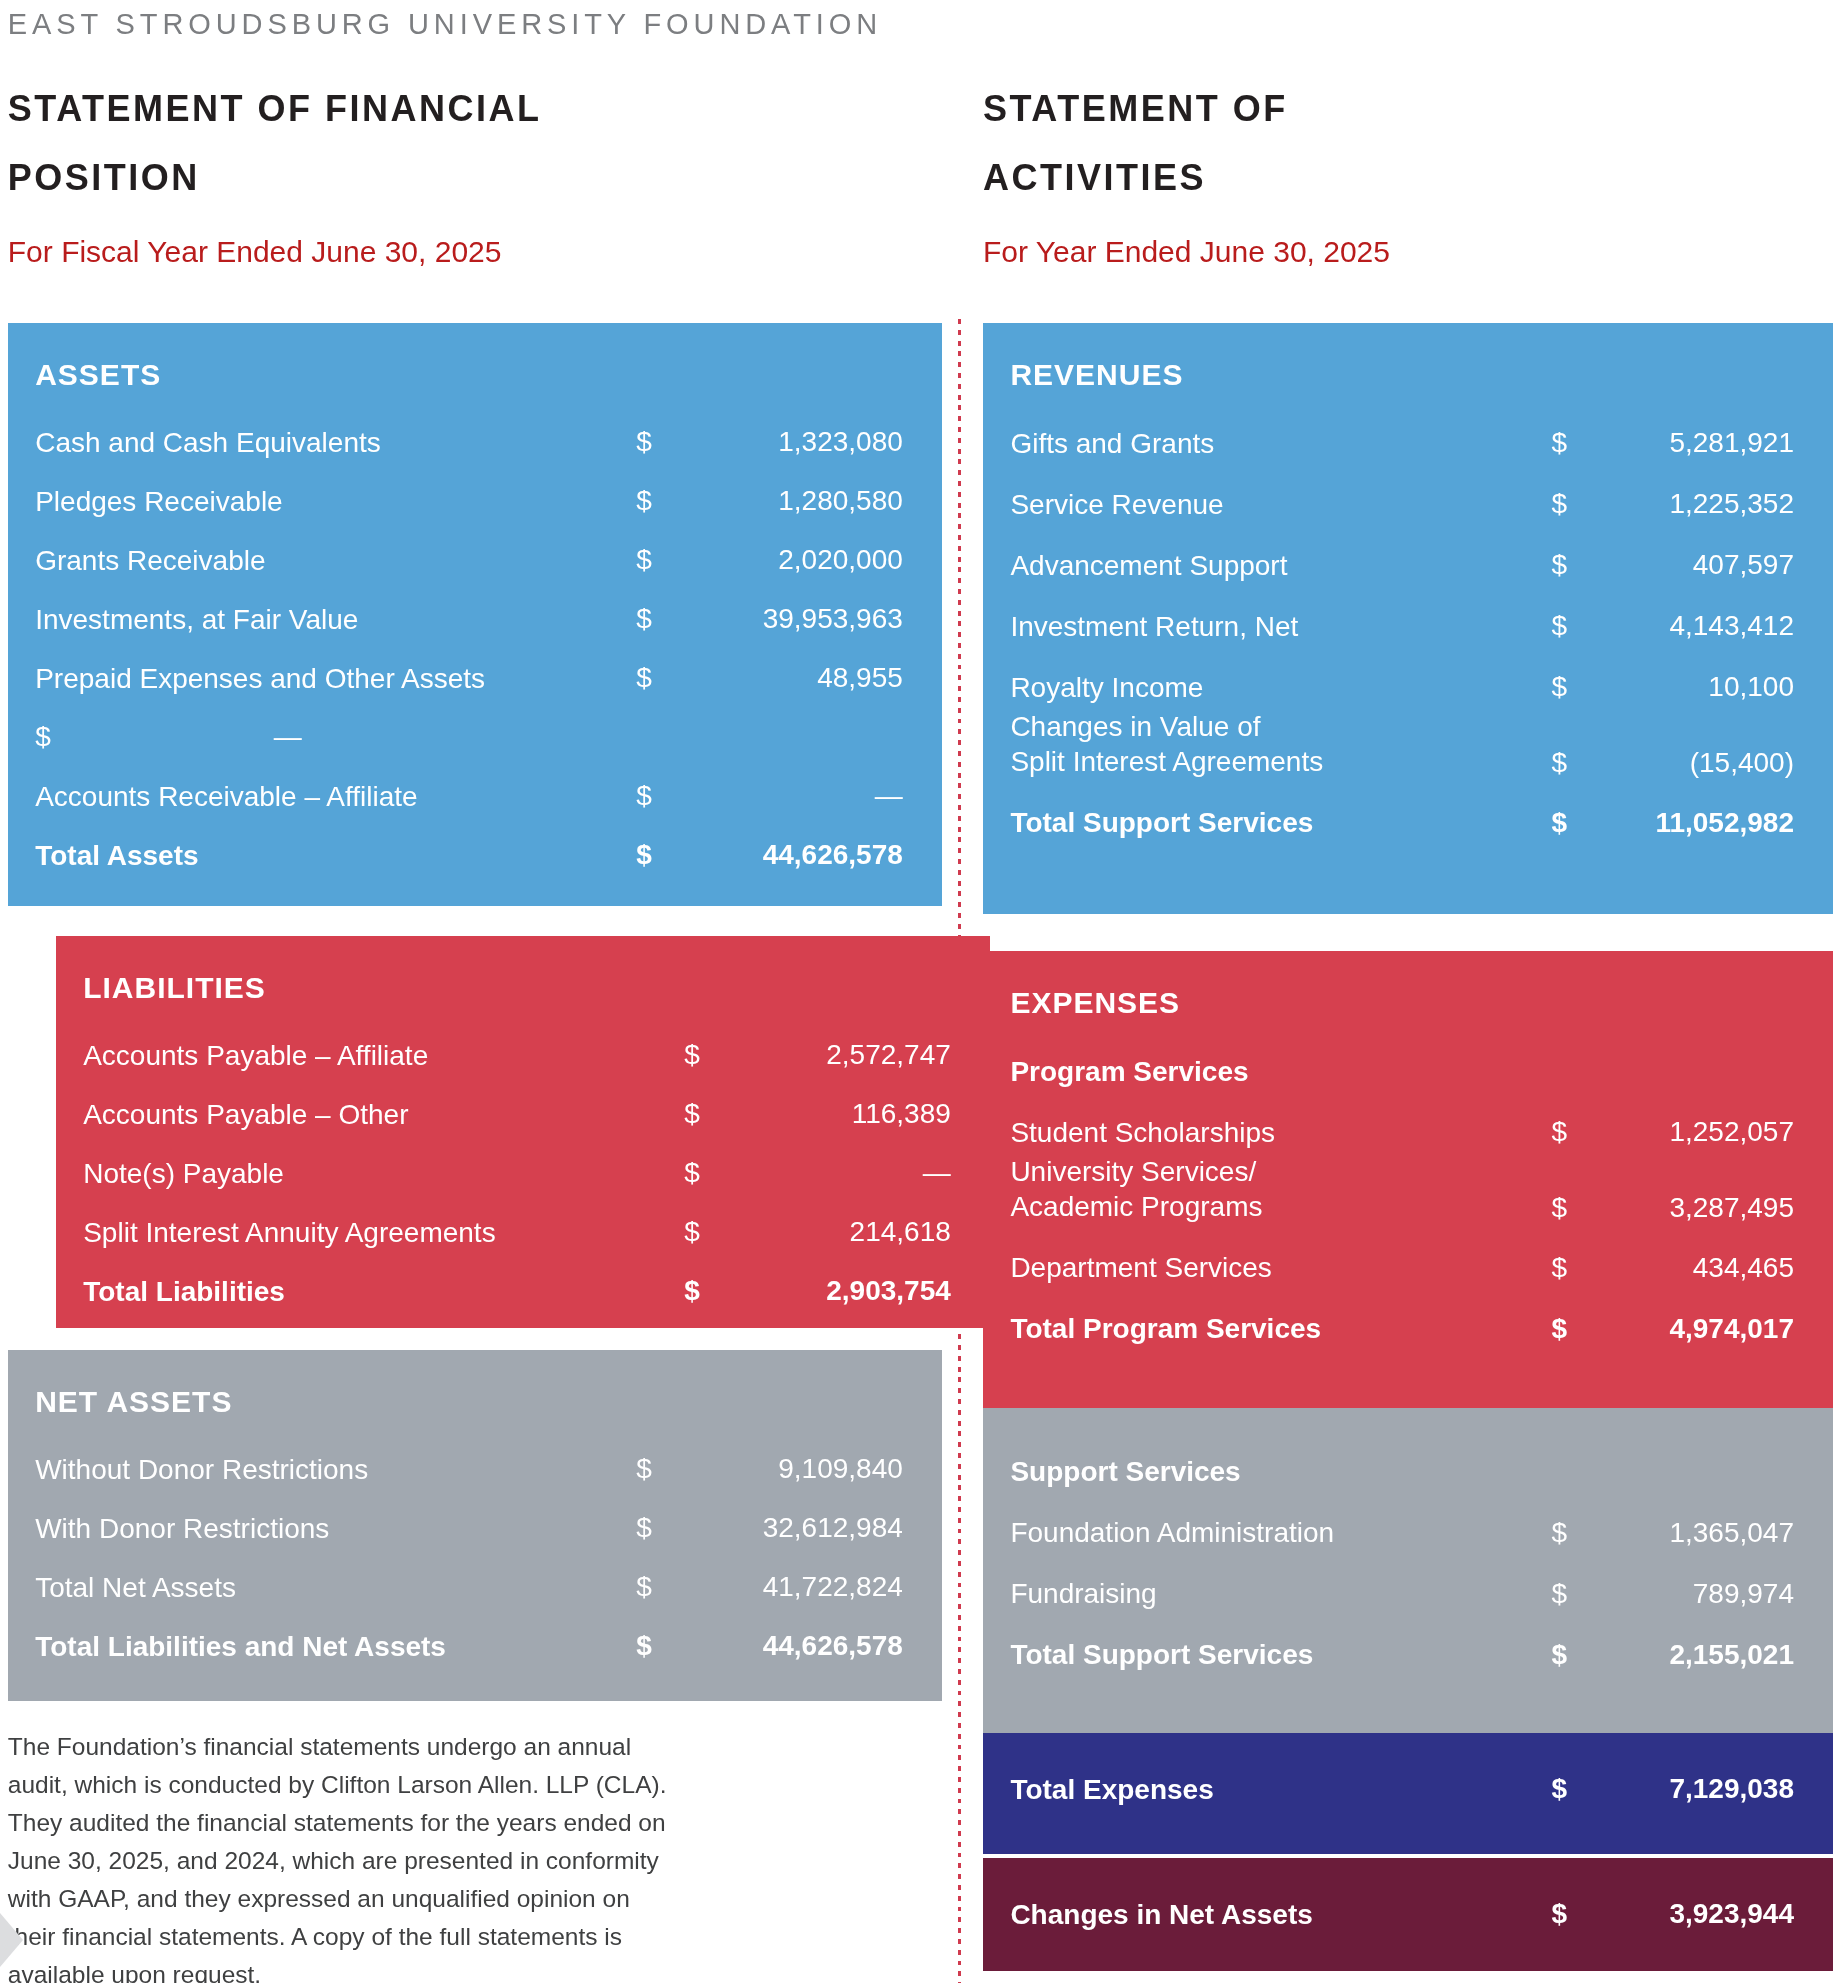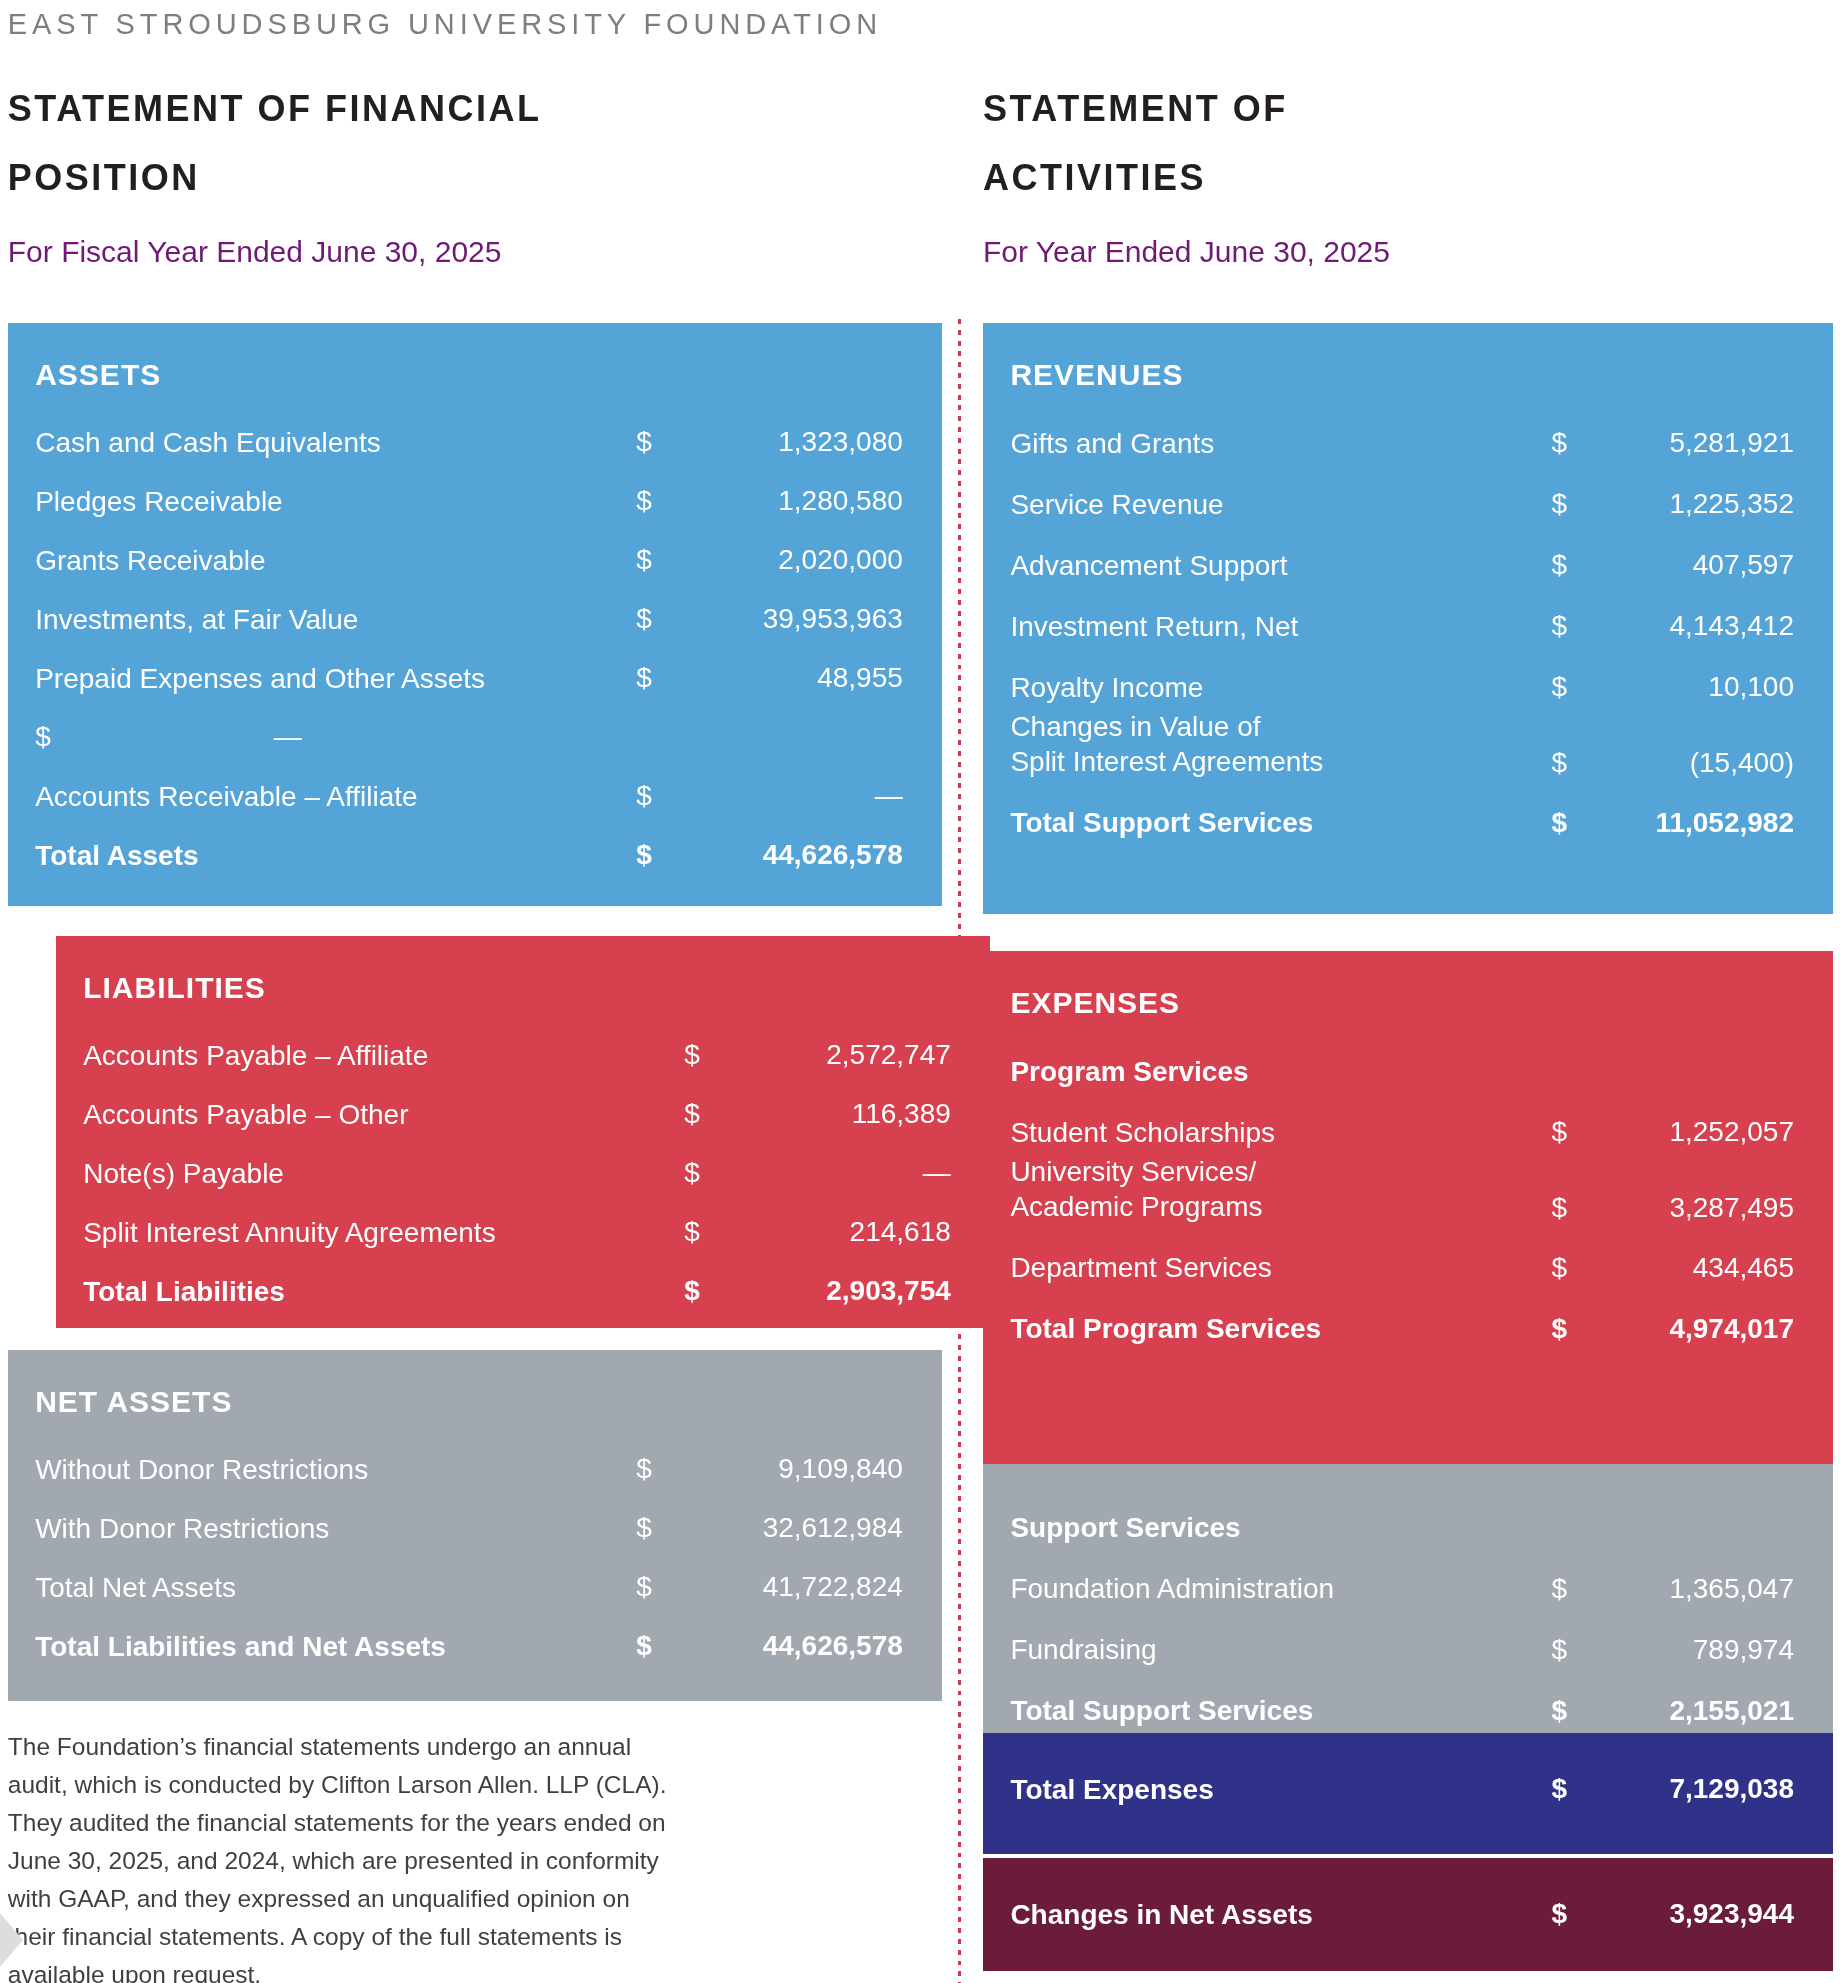--- a/index.html
+++ b/index.html
@@ -11,21 +11,21 @@
     position:absolute;left:7.8px;top:7.8px;font-size:29px;letter-spacing:4.9px;
     color:#7c7e81;white-space:nowrap;
   }
   .title{
     position:absolute;top:74px;font-size:36px;font-weight:700;letter-spacing:2.5px;
     color:#231f20;line-height:69px;white-space:nowrap;
   }
   .title.t-left{left:7.8px}
   .title.t-right{left:983px}
   .subtitle{
-    position:absolute;top:235px;font-size:30px;color:#701a75;white-space:nowrap;
+    position:absolute;top:235px;font-size:30px;color:#b91c1c;white-space:nowrap;
   }
   .subtitle.t-left{left:7.8px}
   .subtitle.t-right{left:983px}
   .divider{
     position:absolute;left:958px;top:319px;bottom:0;width:2.9px;
     background:repeating-linear-gradient(to bottom,#d03a4e 0 4.9px,transparent 4.9px 10.8px);
   }
   .panel{
     position:absolute;color:#ffffff;box-sizing:border-box;
     padding:33px 39px 0 27.4px;overflow:hidden;
@@ -43,21 +43,21 @@
   .panel.right .row .val{width:221px}
   .row.bold{font-weight:700}
   .row.subhead{font-weight:700}
   .row.two-line{height:98px;align-items:flex-end;padding-bottom:13.7px}
   
   .sec-assets{top:323px;height:583px}
   .sec-liabilities{top:936px;height:392px}
   .sec-net-assets{top:1350px;height:351px}
   .sec-revenues{top:323px;height:591px}
   .sec-expenses{top:951px;height:553px}
-  .sec-support{top:1464px;height:370px}
+  .sec-support{top:1408px;height:370px}
   .sec-total-expenses{top:1733px;height:121px;padding-top:25.5px}
   .sec-changes{top:1858px;height:113px;padding-top:25.5px}
   .footnote{
     position:absolute;left:7.8px;top:1728px;width:665px;
     font-size:24.5px;line-height:38px;color:#3f4041;
   }
   .corner-accent{
     position:absolute;left:0;top:1913px;width:0;height:0;
     border-top:27.4px solid transparent;border-bottom:27.4px solid transparent;
     border-left:23.5px solid #dcdddf;

